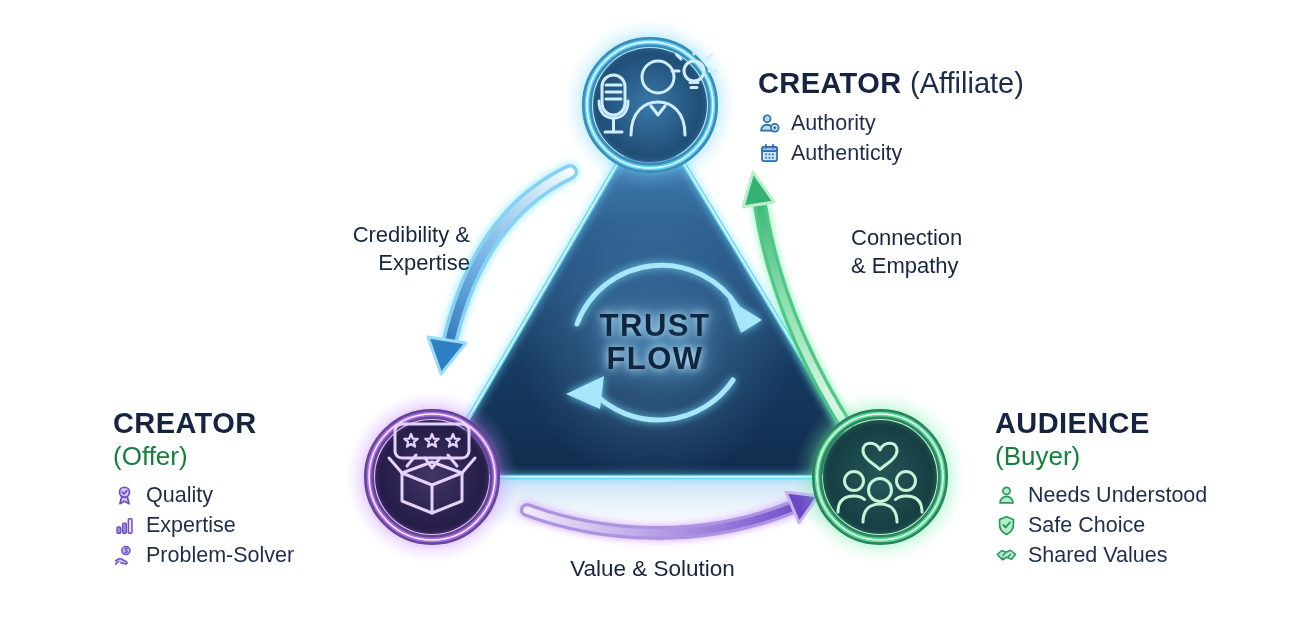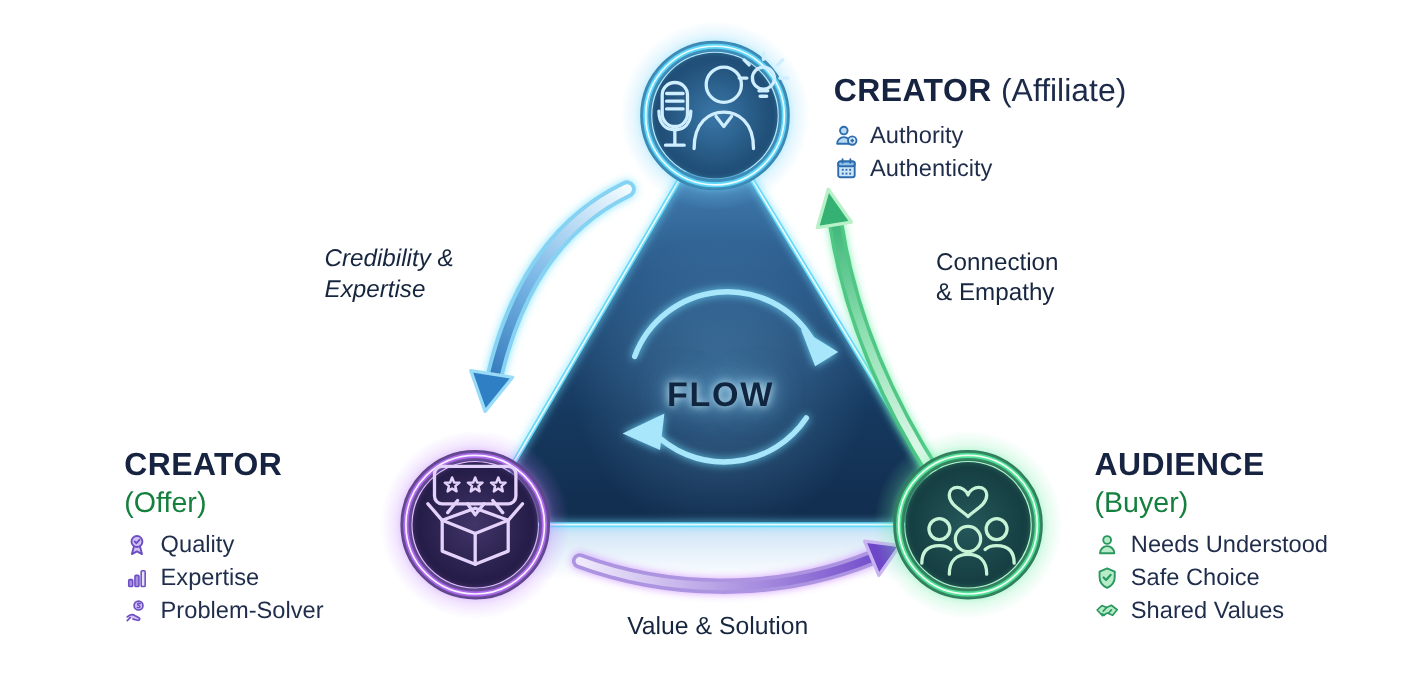--- a/index.html
+++ b/index.html
@@ -16,21 +16,21 @@
   .panel li{display:flex;align-items:center;gap:10px;font-size:21.5px;color:#1f2d4b;height:30px;}
   .panel li .ic{width:23px;height:23px;flex:0 0 23px;display:inline-flex;}
   .panel li .ic svg{width:100%;height:100%;}
 
   .p-creator{left:758px;top:34px;margin-top:32px;}
   .p-product{left:113px;top:406px;}
   .p-audience{left:995px;top:406px;}
 
   
   .edge-label{position:absolute;font-size:22px;font-weight:500;color:#17263f;line-height:28px;}
-  .el-left{left:295px;top:221px;width:175px;text-align:left;font-style:italic;}
+  .el-left{left:295px;top:221px;width:175px;text-align:right;}
   .el-right{left:851px;top:224px;width:200px;text-align:left;}
   .el-bottom{left:540px;top:555px;width:225px;text-align:center;font-size:22.5px;}
 
   
   .trust{position:absolute;left:570px;top:309px;width:170px;text-align:center;
          font-size:31px;font-weight:800;letter-spacing:1.5px;line-height:33px;color:#10253f;
          text-shadow:0 0 8px rgba(215,245,255,.95),0 0 18px rgba(150,220,255,.8),0 0 30px rgba(120,200,255,.55);}
 </style>
 </head>
 <body>
@@ -192,21 +192,21 @@
       <path d="M-42 35 c0-12 6.5-16 16-16 4.5 0 8 1.2 10.5 3.5"></path>
       <circle cx="26" cy="4" r="9.5"></circle>
       <path d="M42 35 c0-12 -6.5-16 -16-16 -4.5 0 -8 1.2 -10.5 3.5"></path>
       <circle cx="0" cy="13" r="11.5"></circle>
       <path d="M-17 45 c0-13 7.5-18 17-18 s17 5 17 18"></path>
     </g>
   </g>
 </svg>
 
   <div class="trust">
-    <br>
+    <span>TRUST</span><br>
     <span>FLOW</span>
   </div>
 
   <div class="edge-label el-left">
     <span>Credibility &amp;</span><br>
     <span>Expertise</span>
   </div>
   <div class="edge-label el-right">
     <span>Connection</span><br>
     <span>&amp; Empathy</span>

